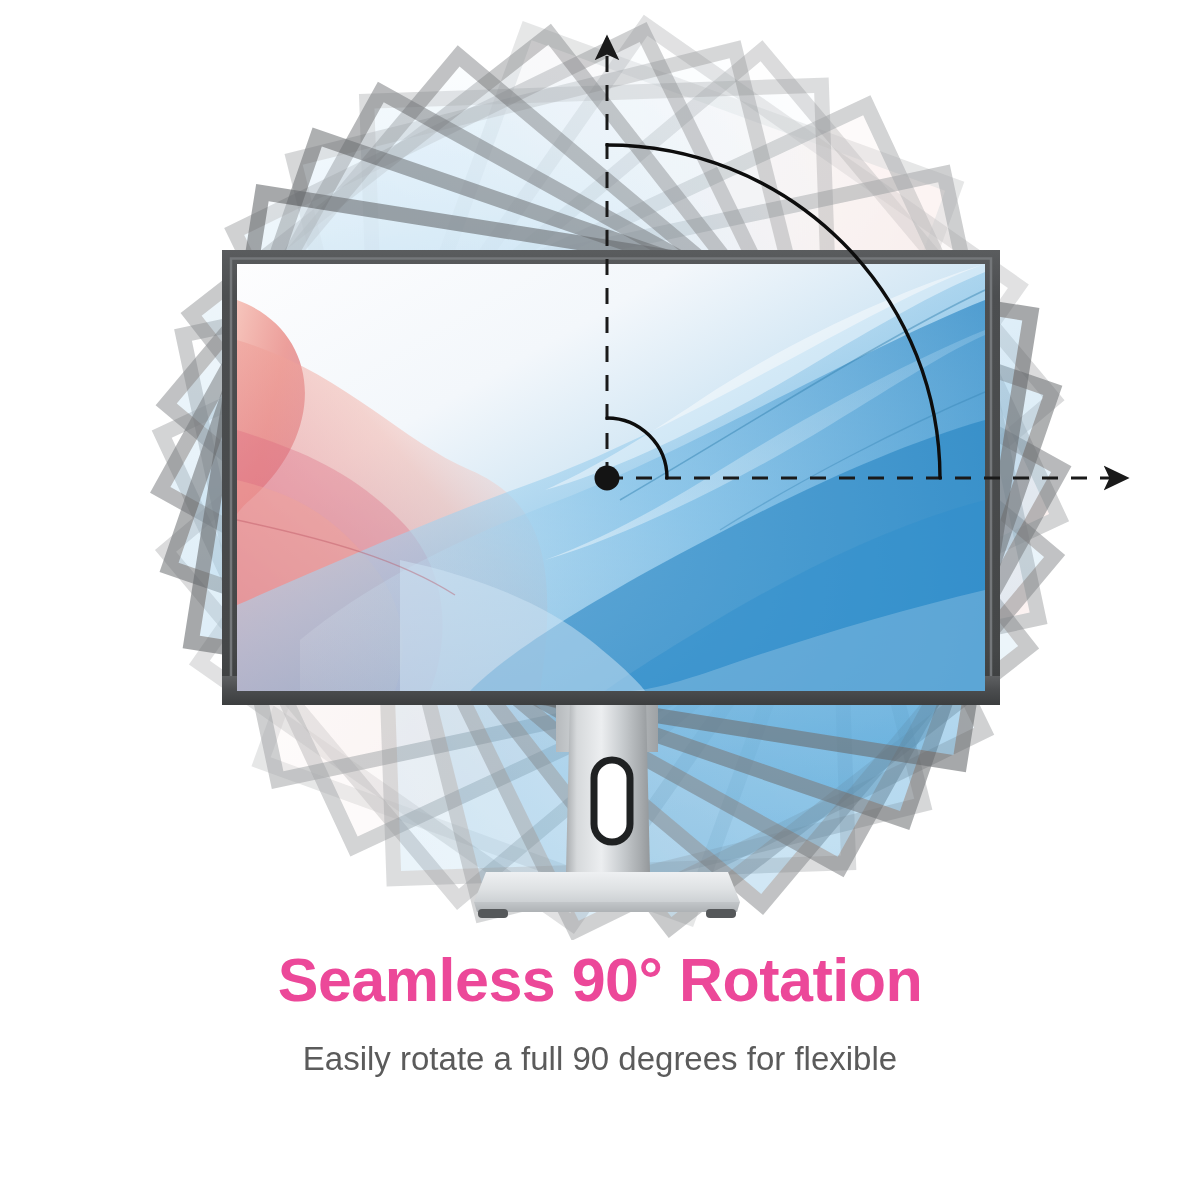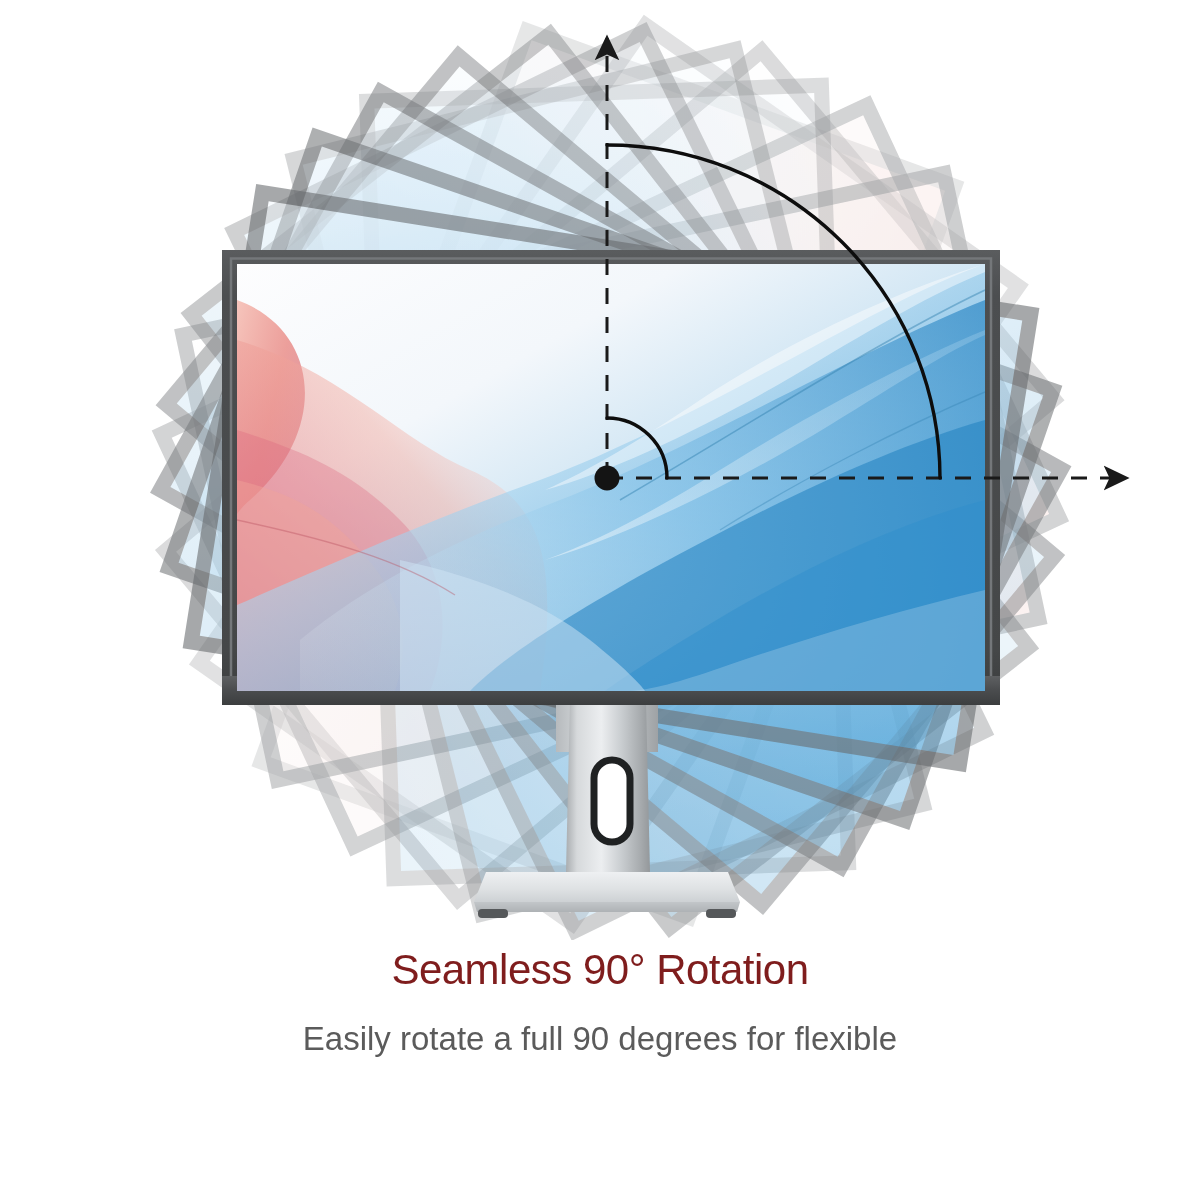--- a/index.html
+++ b/index.html
@@ -26,23 +26,23 @@
 
   #caption {
     position: absolute;
     left: 0;
     top: 948px;
     width: 1200px;
     text-align: center;
   }
   #headline {
     font-family: "Liberation Sans", sans-serif;
-    font-size: 42px;
-    font-weight: 400;
-    color: #7f1d1d;
+    font-size: 61px;
+    font-weight: 700;
+    color: #ec4899;
     letter-spacing: -0.5px;
     line-height: 1.05;
     margin: 0;
     padding: 0;
   }
   #subline {
     font-family: "Liberation Sans", sans-serif;
     font-size: 33px;
     font-weight: 400;
     color: #5b5b5b;

